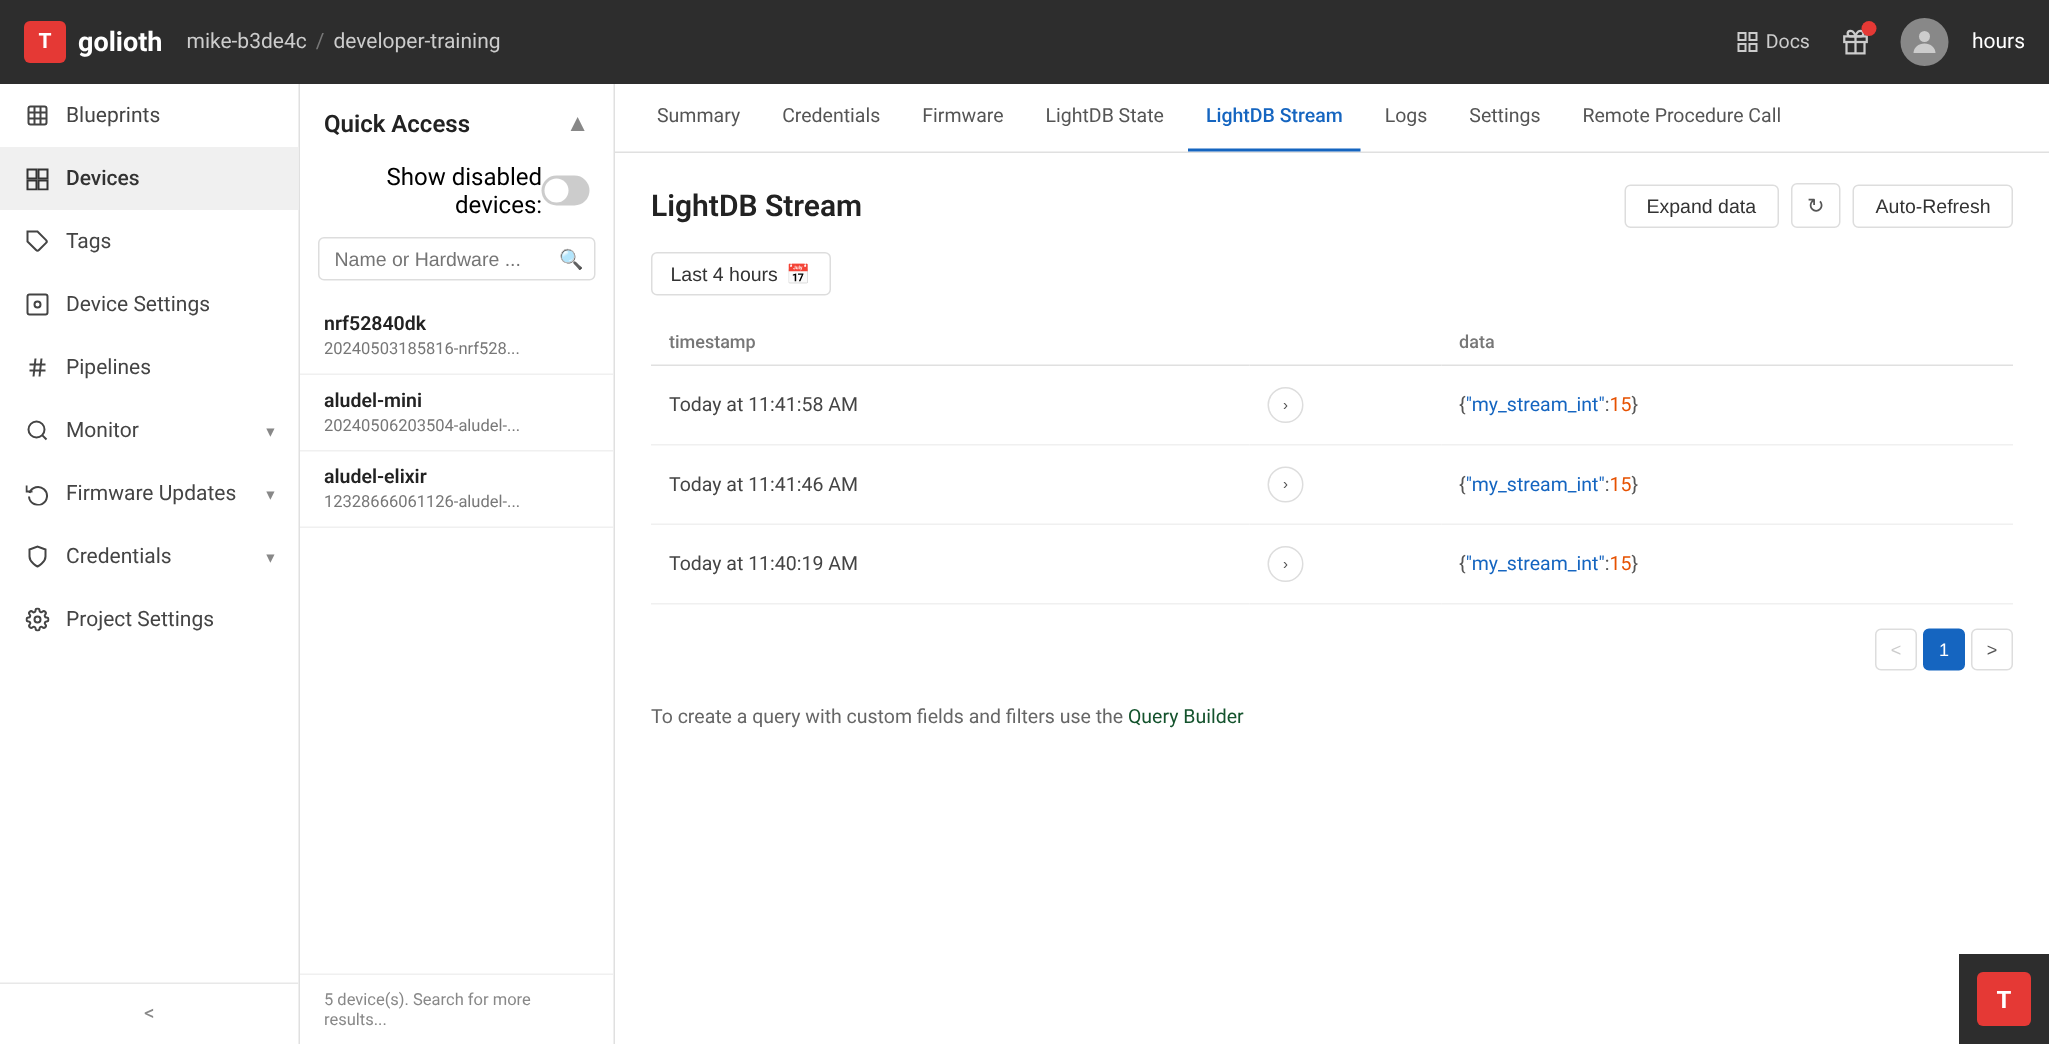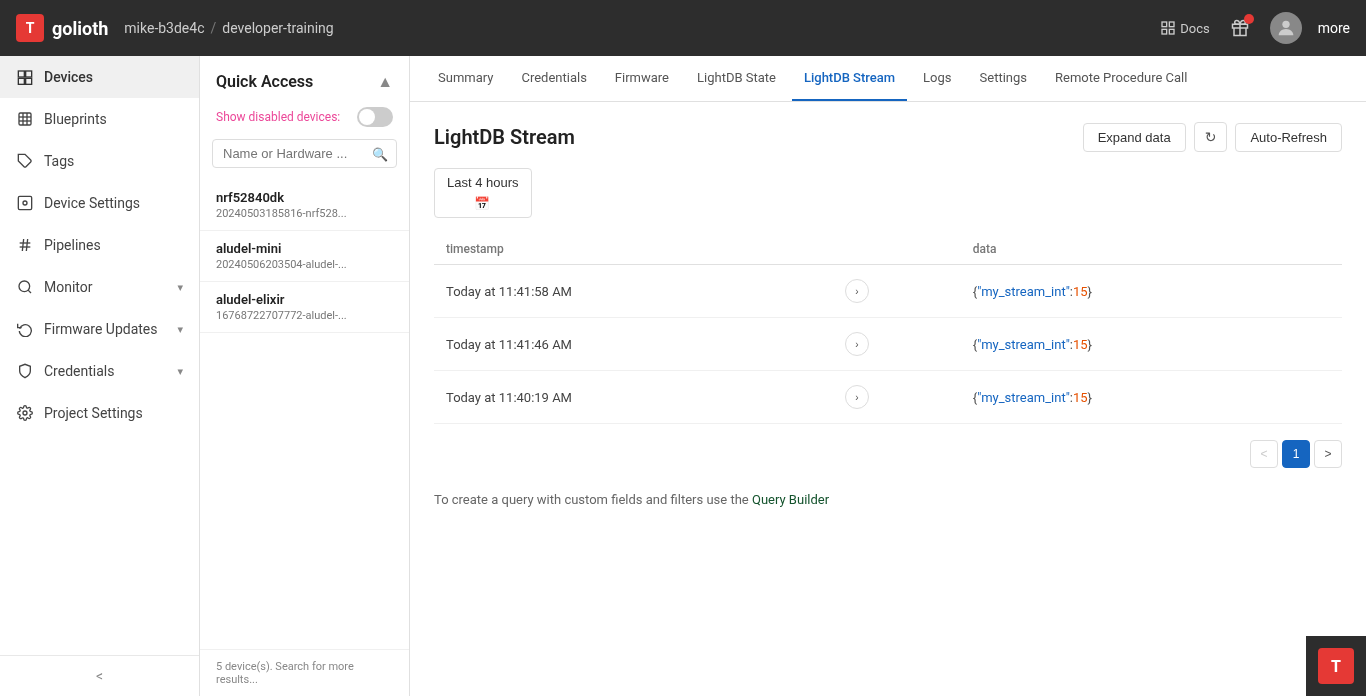--- a/index.html
+++ b/index.html
@@ -26,21 +26,21 @@
     .sidebar-item { display: flex; align-items: center; gap: 10px; padding: 12px 16px; cursor: pointer; color: #444; font-size: 14px; transition: background 0.15s; }
     .sidebar-item.active { background: #f0f0f0; color: #333; font-weight: 500; }
     .sidebar-item .icon { width: 18px; height: 18px; flex-shrink: 0; display: flex; align-items: center; justify-content: center; }
     .sidebar-item .chevron { margin-left: auto; font-size: 11px; color: #888; }
     .sidebar-bottom { margin-top: auto; border-top: 1px solid #e8e8e8; }
     .sidebar-collapse { display: flex; align-items: center; justify-content: center; padding: 12px; cursor: pointer; color: #888; }
 
     
     .quick-access { width: 210px; background: #fff; border-right: 1px solid #e0e0e0; display: flex; flex-direction: column; flex-shrink: 0; }
     .qa-header { display: flex; align-items: center; justify-content: space-between; padding: 16px; font-size: 16px; font-weight: 600; color: #222; }
-    .qa-toggle-row { display: flex; align-items: center; justify-content: space-between; padding: 0 16px 12px; font-size: 12px; color: #ec4899; text-align: right; }
+    .qa-toggle-row { display: flex; align-items: center; justify-content: space-between; padding: 0 16px 12px; font-size: 16px; color: #000000; text-align: right; }
     .toggle-switch { width: 36px; height: 20px; background: #ccc; border-radius: 10px; position: relative; cursor: pointer; }
     .toggle-switch.off { background: #ccc; }
     .toggle-knob { width: 16px; height: 16px; background: #fff; border-radius: 50%; position: absolute; top: 2px; left: 2px; transition: left 0.2s; }
     .qa-search { margin: 0 12px 12px; position: relative; }
     .qa-search input { width: 100%; border: 1px solid #ddd; border-radius: 4px; padding: 6px 30px 6px 10px; font-size: 13px; color: #555; outline: none; }
     .qa-search-icon { position: absolute; right: 8px; top: 50%; transform: translateY(-50%); color: #888; font-size: 13px; }
     .device-list { overflow-y: auto; flex: 1; }
     .device-item { padding: 10px 16px; border-bottom: 1px solid #f0f0f0; cursor: pointer; }
     .device-item.selected { background: #f0f0f0; }
     .device-name { font-size: 13px; font-weight: 600; color: #222; }
@@ -53,21 +53,21 @@
     .tab { padding: 14px 12px; font-size: 13px; color: #555; cursor: pointer; border-bottom: 2px solid transparent; white-space: nowrap; }
     .tab.active { color: #1565c0; border-bottom: 2px solid #1565c0; font-weight: 500; }
 
     .content-body { flex: 1; padding: 20px 24px; overflow-y: auto; background: #fff; }
     .content-title-row { display: flex; align-items: center; justify-content: space-between; margin-bottom: 16px; }
     .content-title { font-size: 20px; font-weight: 600; color: #222; }
     .title-actions { display: flex; align-items: center; gap: 8px; margin-left: 30px; }
     .btn { border: 1px solid #ddd; background: #fff; border-radius: 4px; padding: 6px 14px; font-size: 13px; cursor: pointer; color: #333; }
     .btn-icon { border: 1px solid #ddd; background: #fff; border-radius: 4px; padding: 6px 10px; font-size: 14px; cursor: pointer; color: #555; }
     .filter-row { margin-bottom: 16px; }
-    .filter-btn { border: 1px solid #ddd; background: #fff; border-radius: 4px; padding: 6px 12px; font-size: 13px; cursor: pointer; color: #333; display: flex; align-items: center; gap: 6px; flex-direction: column; }
+    .filter-btn { border: 1px solid #ddd; background: #fff; border-radius: 4px; padding: 6px 12px; font-size: 13px; cursor: pointer; color: #333; display: flex; align-items: center; gap: 6px; }
 
     
     .data-table { width: 100%; border-collapse: collapse; }
     .data-table th { text-align: left; padding: 8px 12px; font-size: 12px; color: #777; font-weight: 500; border-bottom: 1px solid #e0e0e0; }
     .data-table td { padding: 14px 12px; border-bottom: 1px solid #f0f0f0; font-size: 13px; color: #444; vertical-align: middle; }
     .expand-btn { width: 24px; height: 24px; border: 1px solid #ddd; border-radius: 50%; background: #fff; cursor: pointer; display: flex; align-items: center; justify-content: center; font-size: 10px; color: #555; }
     .json-value { color: #555; }
     .json-key { color: #1565c0; }
     .json-num { color: #e65100; }
 
@@ -115,50 +115,50 @@
           <path d="M12 7h4.5a2.5 2.5 0 0 0 0-5C13 2 12 7 12 7z"></path>
         </svg>
       <div class="notif-dot"></div>
     </div>
     <div class="avatar">
       <svg width="22" height="22" viewBox="0 0 24 24" fill="#ccc">
           <circle cx="12" cy="8" r="4"></circle>
           <path d="M4 20c0-4 3.6-7 8-7s8 3 8 7"></path>
         </svg>
     </div>
-    <span class="username">more</span>
+    <span class="username">hours</span>
   </div>
 </header>
 
 <div class="main-layout">
 
   <nav class="sidebar">
-    <div class="sidebar-item active">
-      <span class="icon">
-        <svg width="16" height="16" viewBox="0 0 24 24" fill="none" stroke="currentColor" stroke-width="2">
-            <rect x="2" y="3" width="9" height="9"></rect>
-            <rect x="13" y="3" width="9" height="9"></rect>
-            <rect x="2" y="14" width="9" height="9"></rect>
-            <rect x="13" y="14" width="9" height="9"></rect>
-          </svg>
-      </span>
-      <span>Devices</span>
-    </div>
     <div class="sidebar-item">
       <span class="icon">
         <svg width="16" height="16" viewBox="0 0 24 24" fill="none" stroke="currentColor" stroke-width="2">
             <rect x="3" y="3" width="18" height="18" rx="2"></rect>
             <line x1="9" y1="3" x2="9" y2="21"></line>
             <line x1="15" y1="3" x2="15" y2="21"></line>
             <line x1="3" y1="9" x2="21" y2="9"></line>
             <line x1="3" y1="15" x2="21" y2="15"></line>
           </svg>
       </span>
       <span>Blueprints</span>
     </div>
+    <div class="sidebar-item active">
+      <span class="icon">
+        <svg width="16" height="16" viewBox="0 0 24 24" fill="none" stroke="currentColor" stroke-width="2">
+            <rect x="2" y="3" width="9" height="9"></rect>
+            <rect x="13" y="3" width="9" height="9"></rect>
+            <rect x="2" y="14" width="9" height="9"></rect>
+            <rect x="13" y="14" width="9" height="9"></rect>
+          </svg>
+      </span>
+      <span>Devices</span>
+    </div>
     <div class="sidebar-item">
       <span class="icon">
         <svg width="16" height="16" viewBox="0 0 24 24" fill="none" stroke="currentColor" stroke-width="2">
             <path d="M20.59 13.41l-7.17 7.17a2 2 0 0 1-2.83 0L2 12V2h10l8.59 8.59a2 2 0 0 1 0 2.82z"></path>
             <line x1="7" y1="7" x2="7.01" y2="7"></line>
           </svg>
       </span>
       <span>Tags</span>
     </div>
     <div class="sidebar-item">
@@ -245,21 +245,21 @@
       <div class="device-item">
         <div class="device-name">nrf52840dk</div>
         <div class="device-id">20240503185816-nrf528...</div>
       </div>
       <div class="device-item">
         <div class="device-name">aludel-mini</div>
         <div class="device-id">20240506203504-aludel-...</div>
       </div>
       <div class="device-item">
         <div class="device-name">aludel-elixir</div>
-        <div class="device-id">16768722707772-aludel-...</div>
+        <div class="device-id">12328666061126-aludel-...</div>
       </div>
     </div>
     <div class="qa-footer">5 device(s). Search for more results...</div>
   </div>
 
   <div class="content">
 
     <div class="tab-bar">
       <div class="tab">
         <span>Summary</span>

